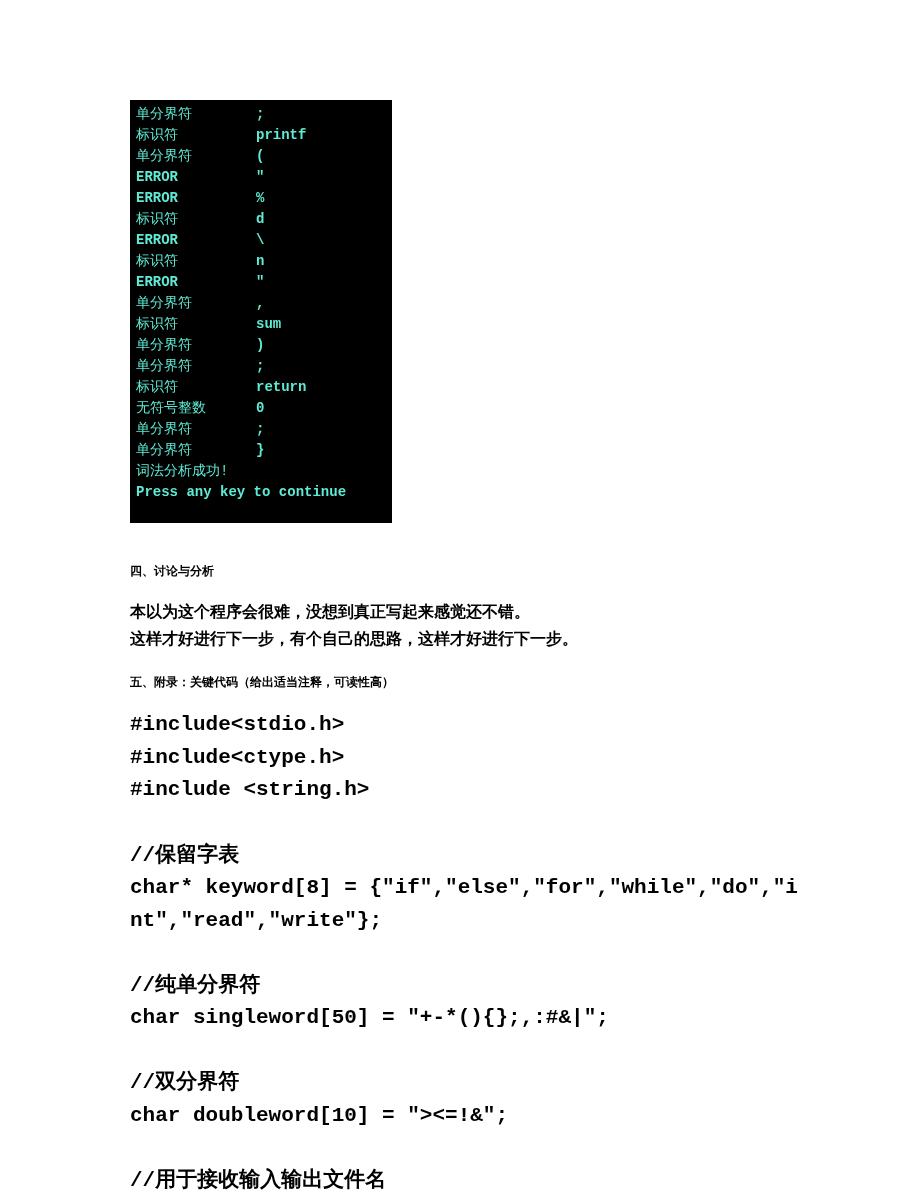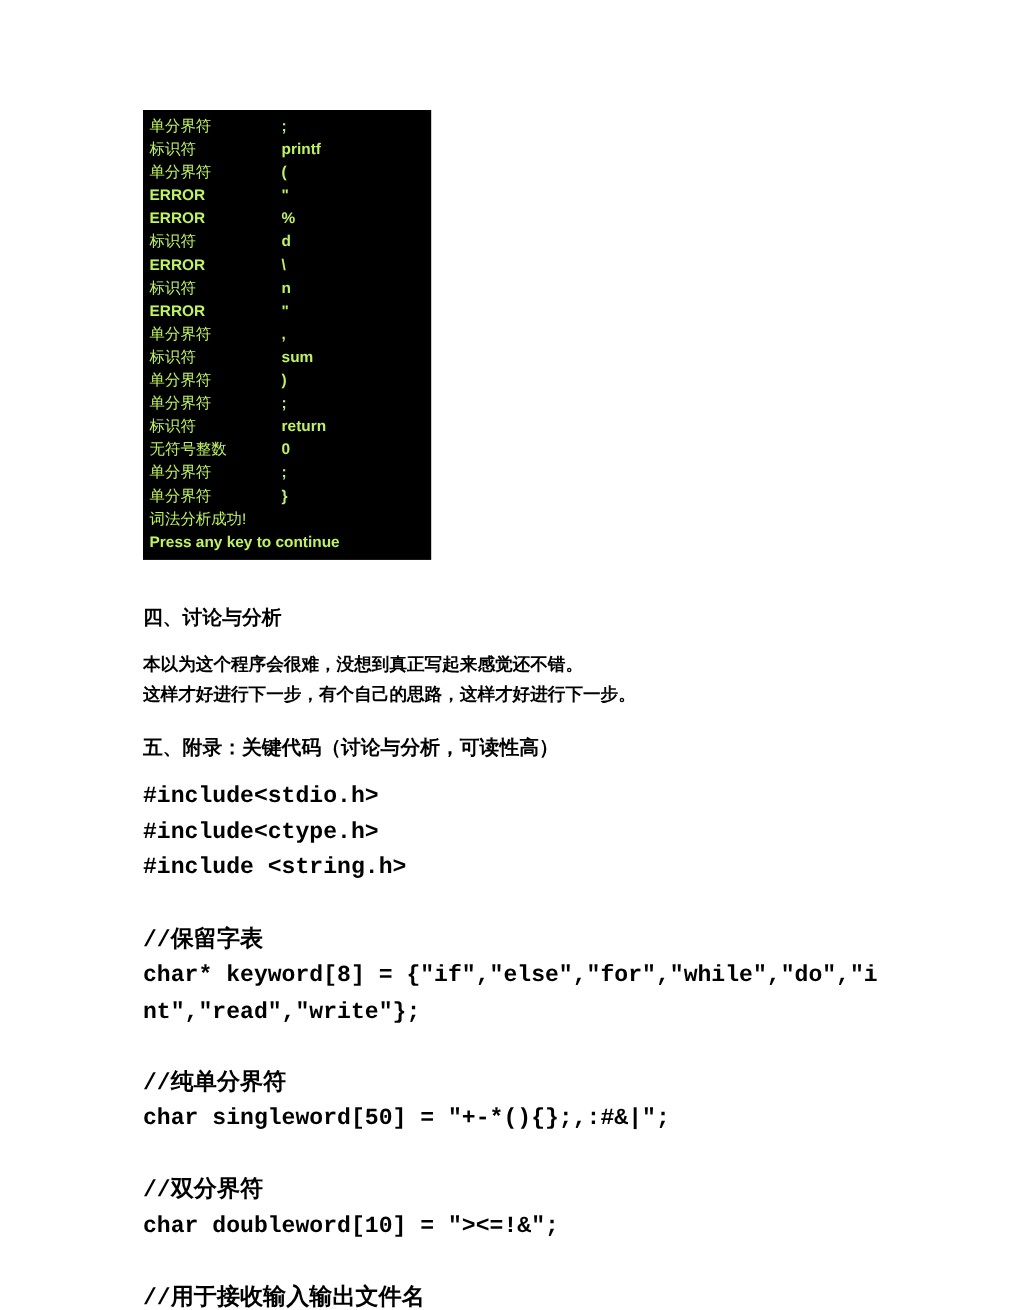--- a/index.html
+++ b/index.html
@@ -9,45 +9,45 @@
     font-family: "SimSun", "宋体", serif;
     font-size: 16px;
     color: #000;
     width: 920px;
   }
   .page {
     padding: 100px 120px 60px 130px;
   }
   .terminal {
     background: #000;
-    color: #bef264;
-    font-family: Liberation Sans, sans-serif;
+    color: #5eead4;
+    font-family: Liberation Mono, monospace;
     font-size: 14px;
-    padding: 4px 6px 6px 6px;
+    padding: 4px 6px 20px 6px;
     width: 250px;
     line-height: 1.5;
     white-space: pre;
     margin-bottom: 40px;
   }
   .terminal .row {
     display: flex;
   }
   .terminal .label {
     display: inline-block;
     width: 120px;
   }
   .terminal .value {
     display: inline-block;
   }
   .terminal .bold {
     font-weight: bold;
   }
   h2 {
     font-family: "SimHei", "黑体", sans-serif;
-    font-size: 18px;
+    font-size: 12px;
     font-weight: bold;
     margin: 0 0 18px 0;
   }
   .para {
     line-height: 1.7;
     margin-bottom: 22px;
     text-align: justify;
     font-weight: bold;
   }
   .code {
@@ -66,21 +66,21 @@
 
   <div class="terminal" id="terminal-output"><div class="row"><span class="label">单分界符</span><span class="value bold">;</span></div><div class="row"><span class="label">标识符</span><span class="value bold">printf</span></div><div class="row"><span class="label">单分界符</span><span class="value bold">(</span></div><div class="row"><span class="label bold">ERROR</span><span class="value bold">"</span></div><div class="row"><span class="label bold">ERROR</span><span class="value bold">%</span></div><div class="row"><span class="label">标识符</span><span class="value bold">d</span></div><div class="row"><span class="label bold">ERROR</span><span class="value bold">\</span></div><div class="row"><span class="label">标识符</span><span class="value bold">n</span></div><div class="row"><span class="label bold">ERROR</span><span class="value bold">"</span></div><div class="row"><span class="label">单分界符</span><span class="value bold">,</span></div><div class="row"><span class="label">标识符</span><span class="value bold">sum</span></div><div class="row"><span class="label">单分界符</span><span class="value bold">)</span></div><div class="row"><span class="label">单分界符</span><span class="value bold">;</span></div><div class="row"><span class="label">标识符</span><span class="value bold">return</span></div><div class="row"><span class="label">无符号整数</span><span class="value bold">0</span></div><div class="row"><span class="label">单分界符</span><span class="value bold">;</span></div><div class="row"><span class="label">单分界符</span><span class="value bold">}</span></div><div>词法分析成功!</div><div class="bold">Press any key to continue</div></div>
 
   <h2>四、讨论与分析</h2>
 
   <div class="para">
     <span>本以为这个程序会很难，没想到真正写起来感觉还不错。</span><br>
     <span>这样才好进行下一步，有个自己的思路，这样才好进行下一步。</span><br>
   </div>
 
-  <h2>五、附录：关键代码（讨论与分析，可读性高）</h2>
+  <h2>五、附录：关键代码（给出适当注释，可读性高）</h2>
 
   <div class="code" id="code-block">#include&lt;stdio.h&gt;
 #include&lt;ctype.h&gt;
 #include &lt;string.h&gt;
 
 //保留字表
 char* keyword[8] = {"if","else","for","while","do","int","read","write"};
 
 //纯单分界符
 char singleword[50] = "+-*(){};,:#&amp;|";

